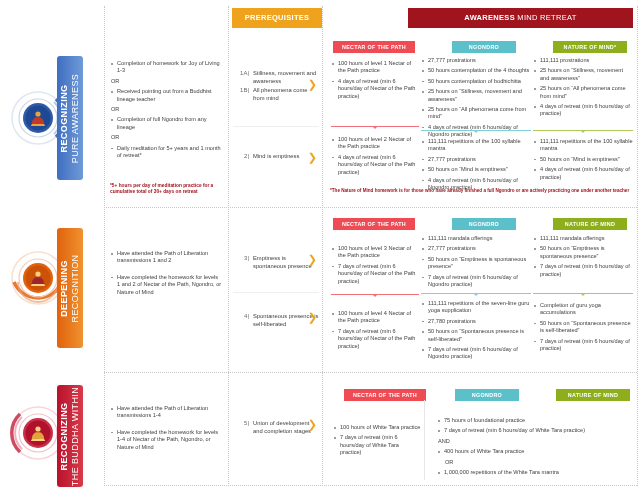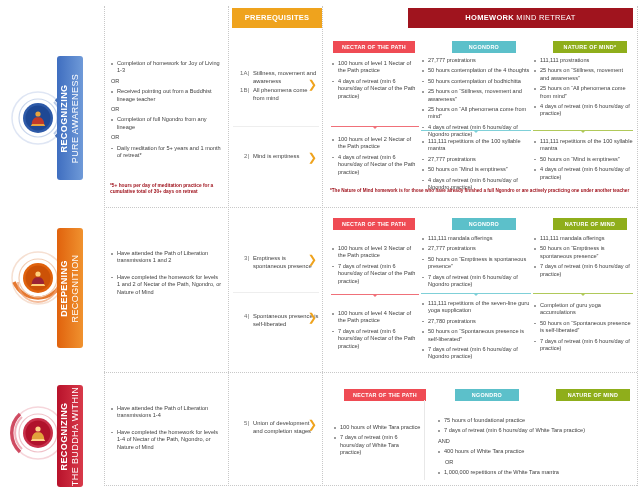--- a/index.html
+++ b/index.html
@@ -110,21 +110,21 @@
 </head>
 <body>
 
 <div class="page">
 
   <div class="hdr-row">
     <div class="hdr hdr-trans">
       <b>PREREQUISITES</b>
     </div>
     <div class="hdr hdr-hw">
-      <b>HOMEWORK</b><span class="lt"> MIND RETREAT</span>
+      <b>AWARENESS</b><span class="lt"> MIND RETREAT</span>
     </div>
   </div>
 
   <div class="vsep" style="left:104px;top:6px;height:480px;"></div>
   <div class="vsep" style="left:228px;top:6px;height:480px;"></div>
   <div class="vsep" style="left:322px;top:6px;height:480px;"></div>
   <div class="vsep" style="left:637px;top:6px;height:480px;"></div>
   <div class="hsep" style="left:104px;top:207px;width:533px;"></div>
   <div class="hsep" style="left:104px;top:372px;width:533px;"></div>
   <div class="hsep" style="left:104px;top:485px;width:533px;"></div>

